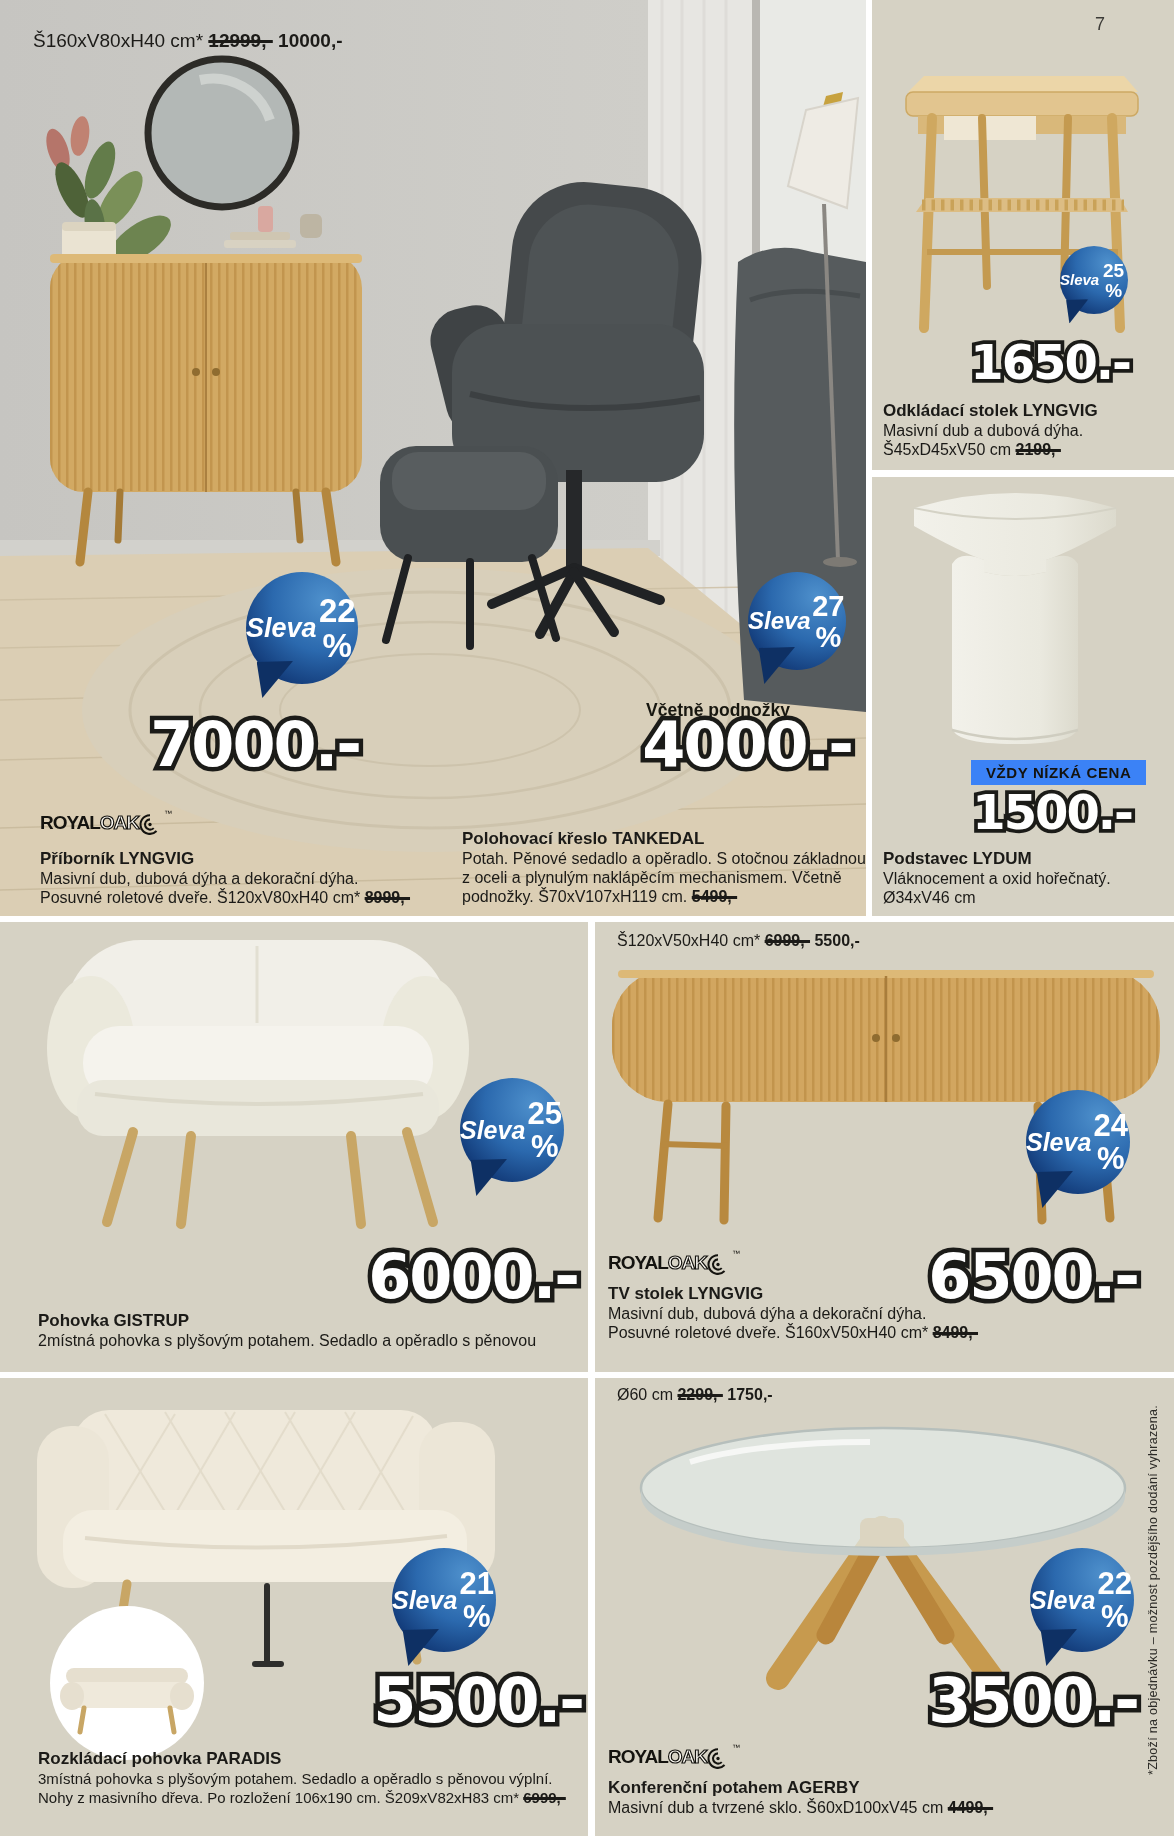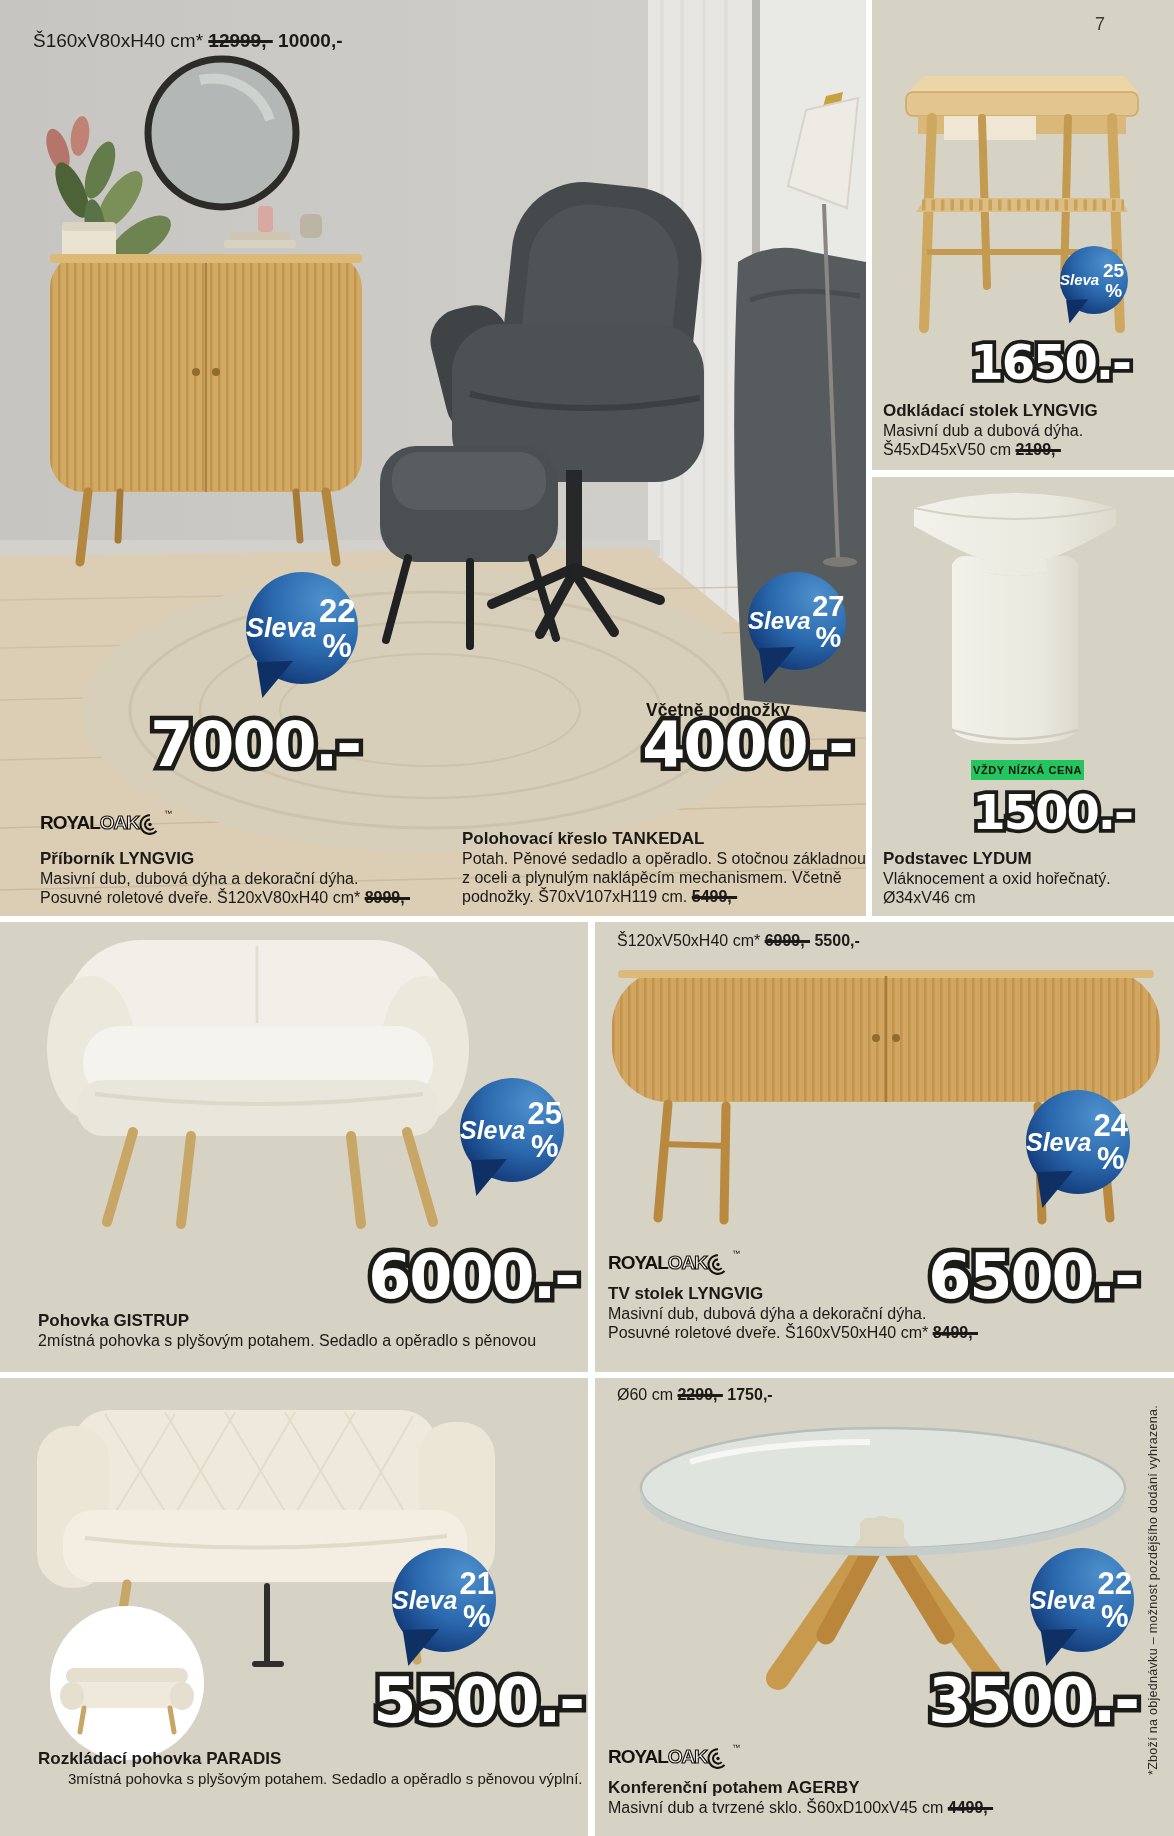--- a/index.html
+++ b/index.html
@@ -3,21 +3,21 @@
 <meta charset="utf-8">
 <style>
   html,body{margin:0;padding:0;}
   body{width:1174px;height:1836px;position:relative;background:#ffffff;
        font-family:"Liberation Sans",sans-serif;color:#1c1b18;overflow:hidden;}
   .abs{position:absolute;}
   .panel{position:absolute;background:#d6d2c4;}
   
   .prod-title{font-size:17px;font-weight:700;line-height:21px;color:#1b1a17;white-space:nowrap;}
   .prod-desc{font-size:16px;font-weight:400;line-height:19px;color:#1b1a17;white-space:nowrap;}
-  .prod-desc.small{font-size:15px;margin-left:30px;}
+  .prod-desc.small{font-size:15px;}
   .strike{font-weight:700;text-decoration:line-through;text-decoration-thickness:2.5px;}
   .dims-line{font-size:19px;font-weight:400;white-space:nowrap;}
   .dims-line b{font-weight:700;}
   .hdr-line{font-size:16px;font-weight:400;white-space:nowrap;}
   .hdr-line b{font-weight:700;}
   
   .bigprice{position:absolute;font-family:"DejaVu Sans","Liberation Sans",sans-serif;
     font-weight:800;color:#ffffff;-webkit-text-stroke:9px #1b1b18;paint-order:stroke fill;
     letter-spacing:-2px;line-height:1;text-align:right;white-space:nowrap;}
   .p62{font-size:62px;}
@@ -33,22 +33,22 @@
   .badge-lg{width:104px;height:104px;}
   .badge-lg .sleva{font-size:25px;} .badge-lg .pct{font-size:31px;}
   .badge-xl{width:112px;height:112px;}
   .badge-xl .sleva{font-size:27px;} .badge-xl .pct{font-size:33px;}
   .badge-md{width:98px;height:98px;}
   .badge-md .sleva{font-size:24px;} .badge-md .pct{font-size:29px;}
   .badge-sm{width:68px;height:68px;}
   .badge-sm .sleva{font-size:15px;} .badge-sm .pct{font-size:19px;}
   .badge-sm::after{left:5px;bottom:-10px;width:22px;height:26px;}
   
-  .always-low{position:absolute;background:#22c55e;color:#14130f;font-weight:800;
-    font-size:11px;letter-spacing:.6px;padding:4px 2px;white-space:nowrap;}
+  .always-low{position:absolute;background:#3b82f6;color:#14130f;font-weight:800;
+    font-size:15px;letter-spacing:.6px;padding:4px 15px;white-space:nowrap;}
   
   .brand{display:flex;align-items:flex-start;height:28px;}
   .brand .royal{font-size:19px;font-weight:900;letter-spacing:-1px;color:#14130f;line-height:26px;}
   .brand .oak{font-size:19px;font-weight:900;letter-spacing:-1px;color:#fffdf6;
     -webkit-text-stroke:1.2px #14130f;line-height:26px;}
   .brand svg{margin-left:-3px;margin-top:1px;}
   .brand .tm{font-size:8px;line-height:8px;margin-top:0;color:#14130f;}
   .note{font-size:17.5px;font-weight:700;white-space:nowrap;color:#17160f;}
   .pagenum{font-size:18px;color:#3c3b37;}
   .footnote-vert{position:absolute;writing-mode:vertical-rl;transform:rotate(180deg);
@@ -391,20 +391,23 @@
   </svg>
 </div>
 <div class="badge badge-lg" style="left:392px;top:1548px;">
   <span class="sleva">Sleva</span>
   <span class="pct">21 %</span>
 </div>
 <div class="bigprice p62" style="left:283px;top:1670px;width:300px;">5500.-</div>
 <div class="abs" style="left:38px;top:1748px;">
   <div class="prod-title">Rozkládací pohovka PARADIS</div>
   <div class="prod-desc small">3místná pohovka s plyšovým potahem. Sedadlo a opěradlo s pěnovou výplní.</div>
+  <div class="prod-desc small">
+    <span>Nohy z masivního dřeva. Po rozložení 106x190 cm. Š209xV82xH83 cm*</span> <span class="strike">6999,-</span>
+  </div>
 </div>
 
 <div class="abs hdr-line" style="left:617px;top:1386px;">
   <span>Ø60 cm</span>
   <b class="strike">2299,-</b>
   <b>1750,-</b>
 </div>
 <svg class="abs" style="left:630px;top:1410px;" width="510" height="300" viewBox="0 0 510 300">
   <g stroke="#c79a4e" stroke-width="24" stroke-linecap="round">
     <line x1="252" y1="118" x2="148" y2="268"></line>

